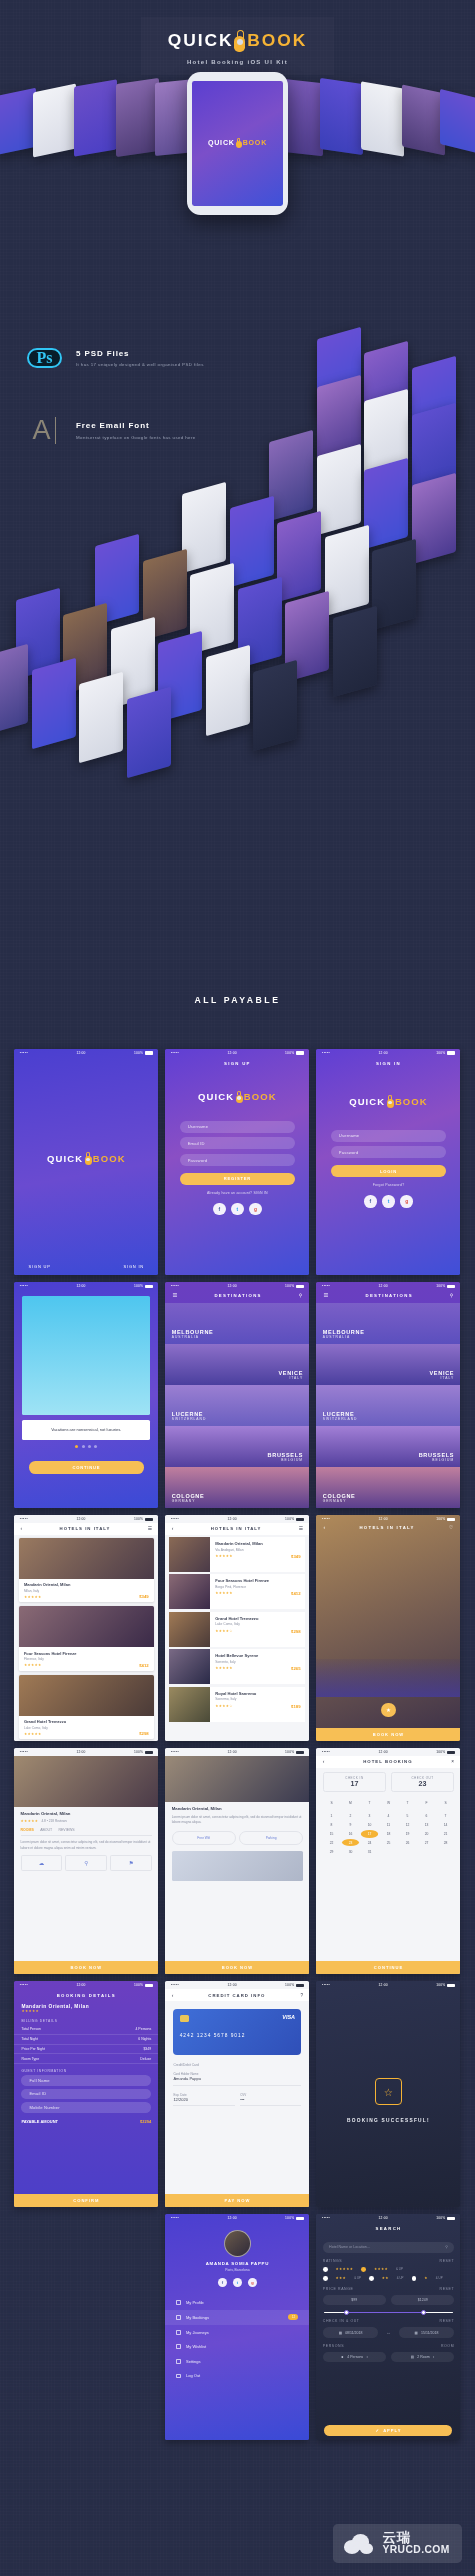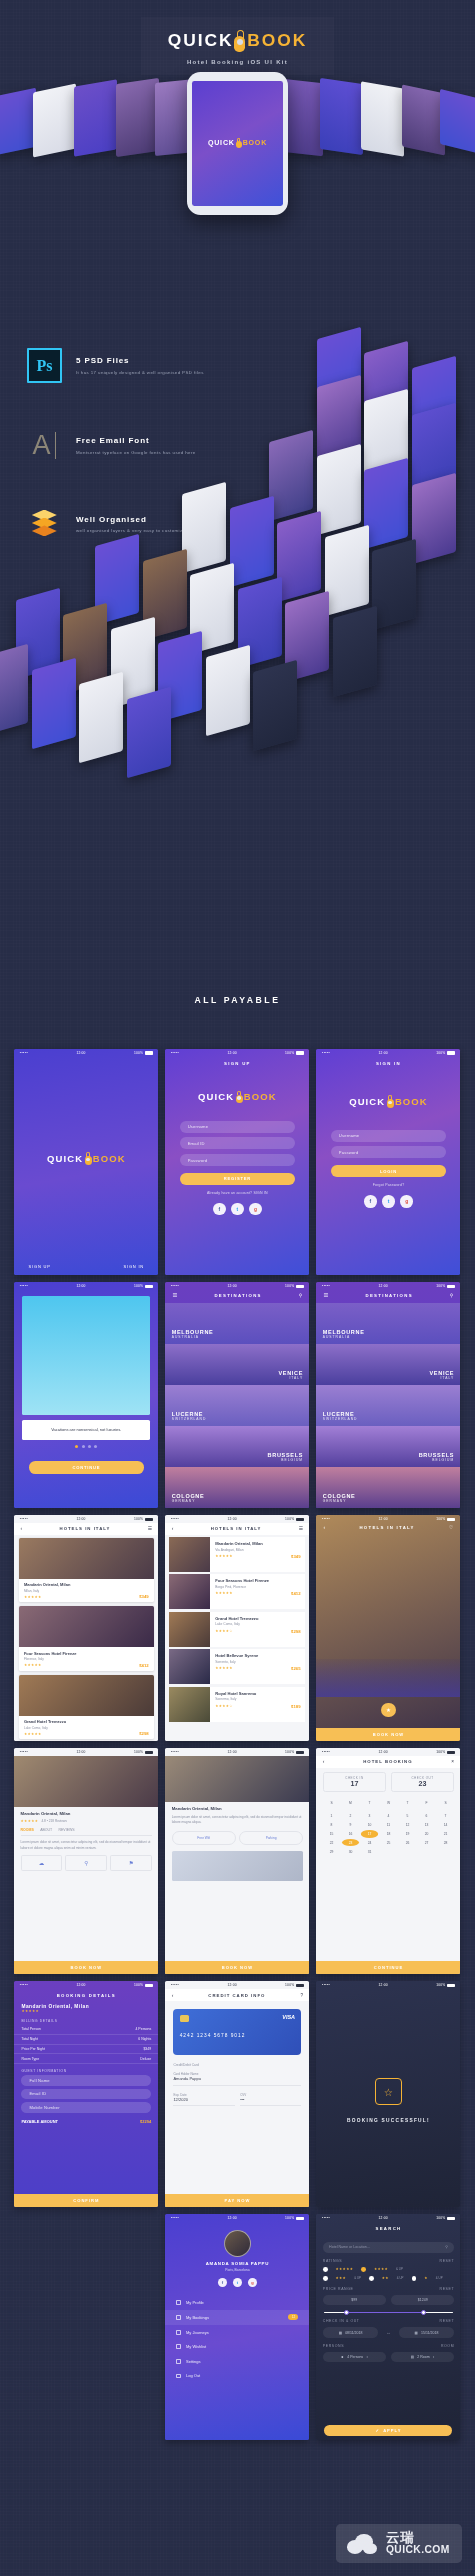--- a/index.html
+++ b/index.html
@@ -79,22 +79,22 @@
   .phone-front .mini-logo { display:flex; align-items:center; font-size: 7.1px; font-weight: 700; letter-spacing: 0.8px; }
   .phone-front .mini-logo .h { width: 6.3px; height: 10.3px; position: relative; margin: 0 0.8px; }
   .phone-front .mini-logo .h i { position:absolute; left:0; top:3.2px; width:6.3px; height:7.1px; background:#f5b335; border-radius:3.2px; }
   .phone-front .mini-logo .h b { position:absolute; left:1.6px; top:0; width:3.2px; height:4px; border:1px solid #f5b335; border-bottom:none; border-radius:2.4px 2.4px 0 0; }
 
   
   .features { position: absolute; left: 24px; top: 348px; width: 206px; }
   .feature { display: flex; align-items: center; margin-bottom: 49px; }
   .feat-icon { width: 41px; flex: 0 0 41px; display: flex; justify-content: center; }
   .ps-icon {
-    width: 35px; height: 35px; border: 2px solid #31c5f4; background: #081e2b;
-    border-radius: 1px; display: flex; align-items: center; justify-content: center;
+    width: 35px; height: 20px; border: 2px solid #31c5f4; background: #081e2b;
+    border-radius: 10px; display: flex; align-items: center; justify-content: center;
     color: #31c5f4; font-size: 16px; font-weight: 700; font-family: "Liberation Serif", serif;
   }
   .a-icon {
     font-size: 27px; color: #8b8577; font-weight: 400; line-height: 1;
     border-right: 1.2px solid #8b8577; padding-right: 4.8px; font-family: "Liberation Sans", sans-serif;
   }
   .layers-icon { width: 35px; height: 32px; position: relative; }
   .layers-icon span {
     position: absolute; left: 4.8px; width: 25px; height: 11px; background: #f5b335;
     transform: skewX(-0deg) rotate(0deg); border-radius: 1.6px;
@@ -333,33 +333,20 @@
     <div class="feature">
       <div class="feat-icon">
         <div class="a-icon">A</div>
       </div>
       <div class="feat-text">
         <div class="feat-title">Free Email Font</div>
         <div class="feat-desc">Montserrat typeface on Google fonts has used here</div>
       </div>
     </div>
 
-    <div class="feature">
-      <div class="feat-icon">
-        <div class="layers-icon">
-            <span></span>
-            <span></span>
-            <span></span>
-          </div>
-      </div>
-      <div class="feat-text">
-        <div class="feat-title">Well Organised</div>
-        <div class="feat-desc">well organised layers &amp; very easy to customize</div>
-      </div>
-    </div>
   </div>
 
   <div class="collage">
     <div class="tile" style="left:317px;top:0px;background:linear-gradient(160deg,#6b4fd4,#3f4fd4)"></div>
     <div class="tile" style="left:364px;top:14.3px;background:linear-gradient(160deg,#8a5fc8,#4a3fb0)"></div>
     <div class="tile" style="left:412px;top:28.5px;background:linear-gradient(160deg,#6b4fd4,#3f4fd4)"></div>
     <div class="tile" style="left:317px;top:48px;background:linear-gradient(160deg,#9b6fc4,#4a3a90)"></div>
     <div class="tile" style="left:364px;top:62px;background:linear-gradient(160deg,#f0f1f6,#d3d7e2)"></div>
     <div class="tile" style="left:412px;top:76px;background:linear-gradient(160deg,#5f4fd0,#3a3fb4)"></div>
     <div class="tile" style="left:269px;top:103px;background:linear-gradient(160deg,#8a6ab8,#3f3f88)"></div>
@@ -1148,18 +1135,18 @@
   </div>
 
   <div class="watermark">
     <div class="wm-cloud">
         <i></i>
         <b></b>
         <u></u>
       </div>
     <div class="wm-text">
       <div class="wm-cn">云瑞</div>
-      <div class="wm-en">QUICK.COM</div>
+      <div class="wm-en">YRUCD.COM</div>
     </div>
   </div>
 
 </div>
 
 
 </body></html>

